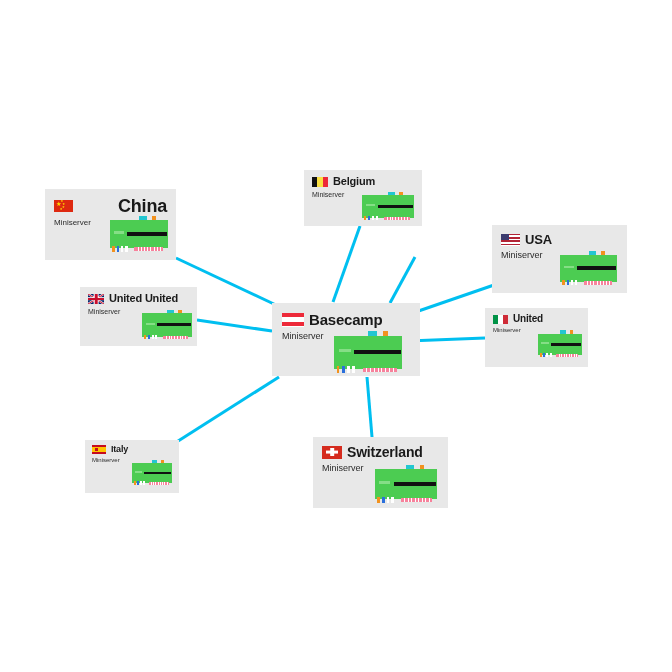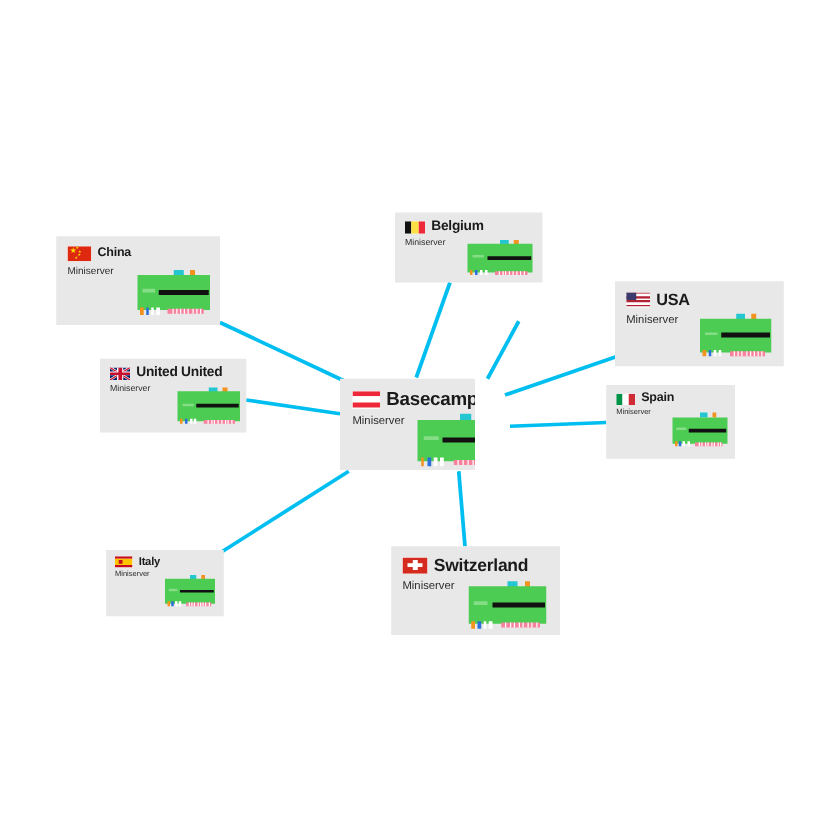--- a/index.html
+++ b/index.html
@@ -110,21 +110,21 @@
       <line x1="197" y1="320" x2="272" y2="331" stroke="#00bff0" stroke-width="3"></line>
       <line x1="360" y1="226" x2="333" y2="302" stroke="#00bff0" stroke-width="3"></line>
       <line x1="415" y1="257" x2="390" y2="303" stroke="#00bff0" stroke-width="3"></line>
       <line x1="494" y1="285" x2="404" y2="316" stroke="#00bff0" stroke-width="3"></line>
       <line x1="485" y1="338" x2="408" y2="341" stroke="#00bff0" stroke-width="3"></line>
       <line x1="175" y1="443" x2="279" y2="377" stroke="#00bff0" stroke-width="3"></line>
       <line x1="372" y1="437" x2="367" y2="377" stroke="#00bff0" stroke-width="3"></line>
     </svg>
 
   <div id="nodes-layer">
-      <div class="node" style="left: 272px; top: 303px; width: 108px; height: 73px; background: rgb(232, 232, 232); padding: 9px 10px;">
+      <div class="node" style="left: 272px; top: 303px; width: 148px; height: 73px; background: rgb(232, 232, 232); padding: 9px 10px;">
         <div class="node-head">
           <span class="flag" style="width: 22px; height: 14px;">
             <span class="f-band-h" style="top:0;height:4.666666666666667px;background:#ed2939"></span>
             <span class="f-band-h" style="top:4.666666666666667px;height:4.666666666666667px;background:#fff"></span>
             <span class="f-band-h" style="top:9.333333333333334px;height:4.666666666666667px;background:#ed2939"></span>
           </span>
           <span class="node-title" style="font-size: 15px; color: rgb(26, 26, 26);">Basecamp</span>
         </div>
         <div class="node-sub" style="font-size: 9px; margin-top: 4.95px;">Miniserver</div>
         <div class="device" style="left: 62px; top: 26px; width: 68px; height: 44px;">
@@ -152,21 +152,21 @@
       <div class="node" style="left: 45px; top: 189px; width: 131px; height: 71px; background: rgb(232, 232, 232); padding: 8px 9px;">
         <div class="node-head">
           <span class="flag" style="width: 19px; height: 12px;">
             <span class="f-band-h" style="top:0;height:12px;background:#de2910"></span>
             <span class="f-star" style="left:1.9000000000000001px;top:0.96px;font-size:6.24px">★</span>
             <span class="f-star" style="left:6.460000000000001px;top:0.48px;font-size:3.12px">★</span>
             <span class="f-star" style="left:8.36px;top:3.12px;font-size:3.12px">★</span>
             <span class="f-star" style="left:7.9799999999999995px;top:6.24px;font-size:3.12px">★</span>
             <span class="f-star" style="left:5.7px;top:8.16px;font-size:3.12px">★</span>
           </span>
-          <span class="node-title" style="font-size: 10px; color: rgb(26, 26, 26);">China</span>
+          <span class="node-title" style="font-size: 18px; color: rgb(26, 26, 26); margin-left: 40px;">China</span>
         </div>
         <div class="node-sub" style="font-size: 8px; margin-top: 4.4px;">Miniserver</div>
         <div class="device" style="left: 65px; top: 25px; width: 58px; height: 38px;">
           <span class="dev-top-cyan" style="left:29px;top:1.9000000000000004px;width:7.54px;height:4.94px"></span>
           <span class="dev-top-orange" style="left:41.76px;top:1.9000000000000004px;width:4.0600000000000005px;height:4.94px"></span>
           <span class="dev-body" style="left:0;top:6.08px;width:58px;height:28.12px"></span>
           <span class="dev-label" style="left:4.0600000000000005px;top:17.328000000000003px;width:10.44px;height:2.66px"></span>
           <span class="dev-bar" style="left:17.4px;top:17.8904px;width:39.440000000000005px;height:3.8000000000000003px"></span>
           <span class="dev-term" style="left:2.32px;top:32.2px;width:2.32px;height:5.32px;background:#f2921f"></span>
           <span class="dev-term" style="left:6.67px;top:32.2px;width:2.32px;height:5.32px;background:#2a6fdb"></span>
@@ -215,21 +215,21 @@
             <span class="dev-strip-tick" style="left:5.555555555555555px"></span>
             <span class="dev-strip-tick" style="left:8.333333333333334px"></span>
             <span class="dev-strip-tick" style="left:11.11111111111111px"></span>
             <span class="dev-strip-tick" style="left:13.88888888888889px"></span>
             <span class="dev-strip-tick" style="left:16.666666666666668px"></span>
             <span class="dev-strip-tick" style="left:19.444444444444443px"></span>
             <span class="dev-strip-tick" style="left:22.22222222222222px"></span>
           </span>
         </div>
       </div>
-      <div class="node" style="left: 316px; top: 170px; width: 118px; height: 56px; background: rgb(232, 232, 232); padding: 6px 8px;">
+      <div class="node" style="left: 304px; top: 170px; width: 118px; height: 56px; background: rgb(232, 232, 232); padding: 6px 8px;">
         <div class="node-head">
           <span class="flag" style="width: 16px; height: 10px;">
             <span class="f-band-v" style="left:0;width:5.333333333333333px;background:#111"></span>
             <span class="f-band-v" style="left:5.333333333333333px;width:5.333333333333333px;background:#fae042"></span>
             <span class="f-band-v" style="left:10.666666666666666px;width:5.333333333333333px;background:#ed2939"></span>
           </span>
           <span class="node-title" style="font-size: 11px; color: rgb(26, 26, 26);">Belgium</span>
         </div>
         <div class="node-sub" style="font-size: 7px; margin-top: 3.85px;">Miniserver</div>
         <div class="device" style="left: 58px; top: 20px; width: 52px; height: 31px;">
@@ -291,21 +291,21 @@
           </span>
         </div>
       </div>
       <div class="node" style="left: 485px; top: 308px; width: 103px; height: 59px; background: rgb(232, 232, 232); padding: 6px 8px;">
         <div class="node-head">
           <span class="flag" style="width: 15px; height: 9px;">
             <span class="f-band-v" style="left:0;width:5px;background:#009246"></span>
             <span class="f-band-v" style="left:5px;width:5px;background:#fff"></span>
             <span class="f-band-v" style="left:10px;width:5px;background:#ce2b37"></span>
           </span>
-          <span class="node-title" style="font-size: 10px; color: rgb(26, 26, 26);">Spain</span>
+          <span class="node-title" style="font-size: 10px; color: rgb(26, 26, 26);">United</span>
         </div>
         <div class="node-sub" style="font-size: 6px; margin-top: 3.3px;">Miniserver</div>
         <div class="device" style="left: 53px; top: 21px; width: 44px; height: 29px;">
           <span class="dev-top-cyan" style="left:22px;top:1.4499999999999997px;width:5.720000000000001px;height:3.77px"></span>
           <span class="dev-top-orange" style="left:31.68px;top:1.4499999999999997px;width:3.08px;height:3.77px"></span>
           <span class="dev-body" style="left:0;top:4.64px;width:44px;height:21.46px"></span>
           <span class="dev-label" style="left:3.08px;top:13.224px;width:7.92px;height:2.0300000000000002px"></span>
           <span class="dev-bar" style="left:13.2px;top:13.653199999999998px;width:29.92px;height:2.9000000000000004px"></span>
           <span class="dev-term" style="left:1.76px;top:24.1px;width:2px;height:4.0600000000000005px;background:#f2921f"></span>
           <span class="dev-term" style="left:5.06px;top:24.1px;width:2px;height:4.0600000000000005px;background:#2a6fdb"></span>

